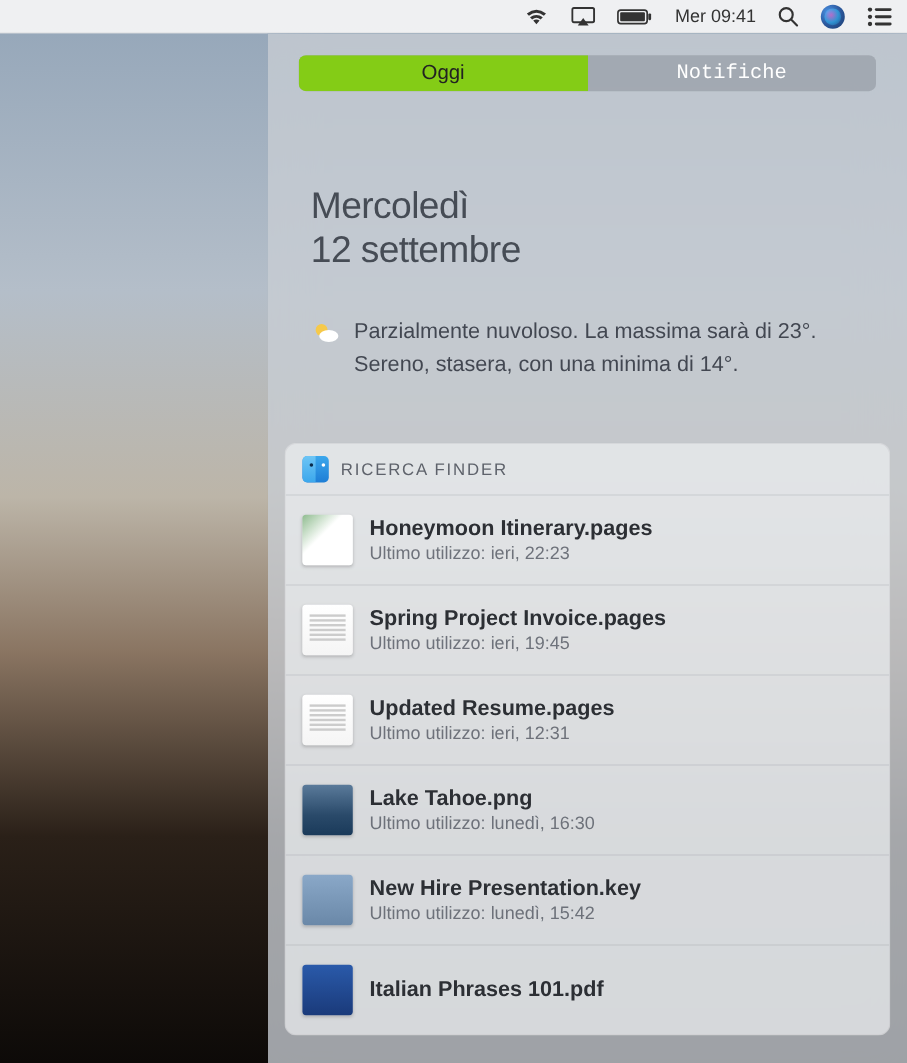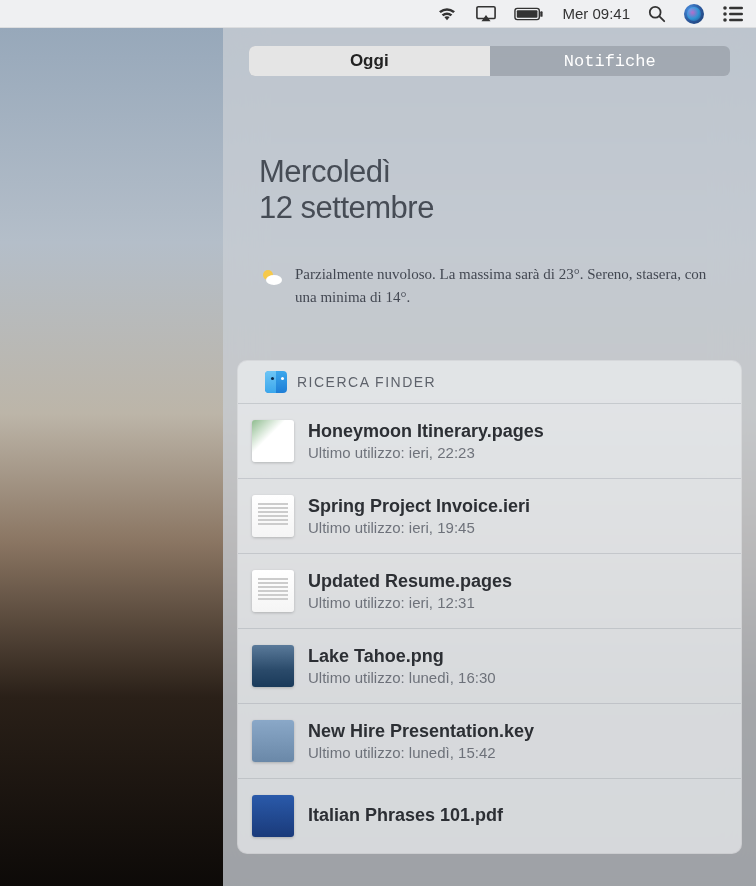--- a/index.html
+++ b/index.html
@@ -72,23 +72,23 @@
     }
     .tab {
       flex: 1;
       display: flex;
       align-items: center;
       justify-content: center;
       font-size: 17px;
       cursor: pointer;
     }
     .tab-active {
-      background: #e5e5e5;
+      background: #84cc16;
       color: #222;
-      font-weight: 700;
+      font-weight: 400;
     }
     .tab-inactive {
       color: #fff;
       font-weight: 400;
       font-family: Liberation Mono, monospace;
     }
     
     
     .date-header {
       padding: 78px 36px 0 36px;
@@ -109,38 +109,37 @@
       gap: 10px;
     }
     .weather-icon {
       width: 26px;
       height: 26px;
       flex-shrink: 0;
       position: relative;
       margin-top: 2px;
     }
     .weather-text {
-      font-size: 15px;
+      font-size: 18px;
       color: rgba(55, 60, 70, 0.92);
       line-height: 1.5;
-      font-family: Liberation Serif, serif;
     }
     
     
     .widget {
       margin: 52px 14px 0 14px;
       background: rgba(235, 237, 240, 0.72);
       border-radius: 10px;
       overflow: hidden;
       border: 1px solid rgba(0,0,0,0.05);
     }
     .widget-header {
       display: flex;
       align-items: center;
-      padding: 10px 27px;
+      padding: 10px 14px;
       gap: 10px;
     }
     .finder-icon {
       width: 22px;
       height: 22px;
       border-radius: 4px;
       background: linear-gradient(180deg, #3ba7ec, #1e7ed6);
       position: relative;
       overflow: hidden;
     }
@@ -276,21 +275,21 @@
       <div class="file-row">
         <div class="file-thumb thumb-pages1"></div>
         <div class="file-info">
           <div class="file-name">Honeymoon Itinerary.pages</div>
           <div class="file-meta">Ultimo utilizzo: ieri, 22:23</div>
         </div>
       </div>
       <div class="file-row">
         <div class="file-thumb thumb-doc"></div>
         <div class="file-info">
-          <div class="file-name">Spring Project Invoice.ieri</div>
+          <div class="file-name">Spring Project Invoice.pages</div>
           <div class="file-meta">Ultimo utilizzo: ieri, 19:45</div>
         </div>
       </div>
       <div class="file-row">
         <div class="file-thumb thumb-doc"></div>
         <div class="file-info">
           <div class="file-name">Updated Resume.pages</div>
           <div class="file-meta">Ultimo utilizzo: ieri, 12:31</div>
         </div>
       </div>

